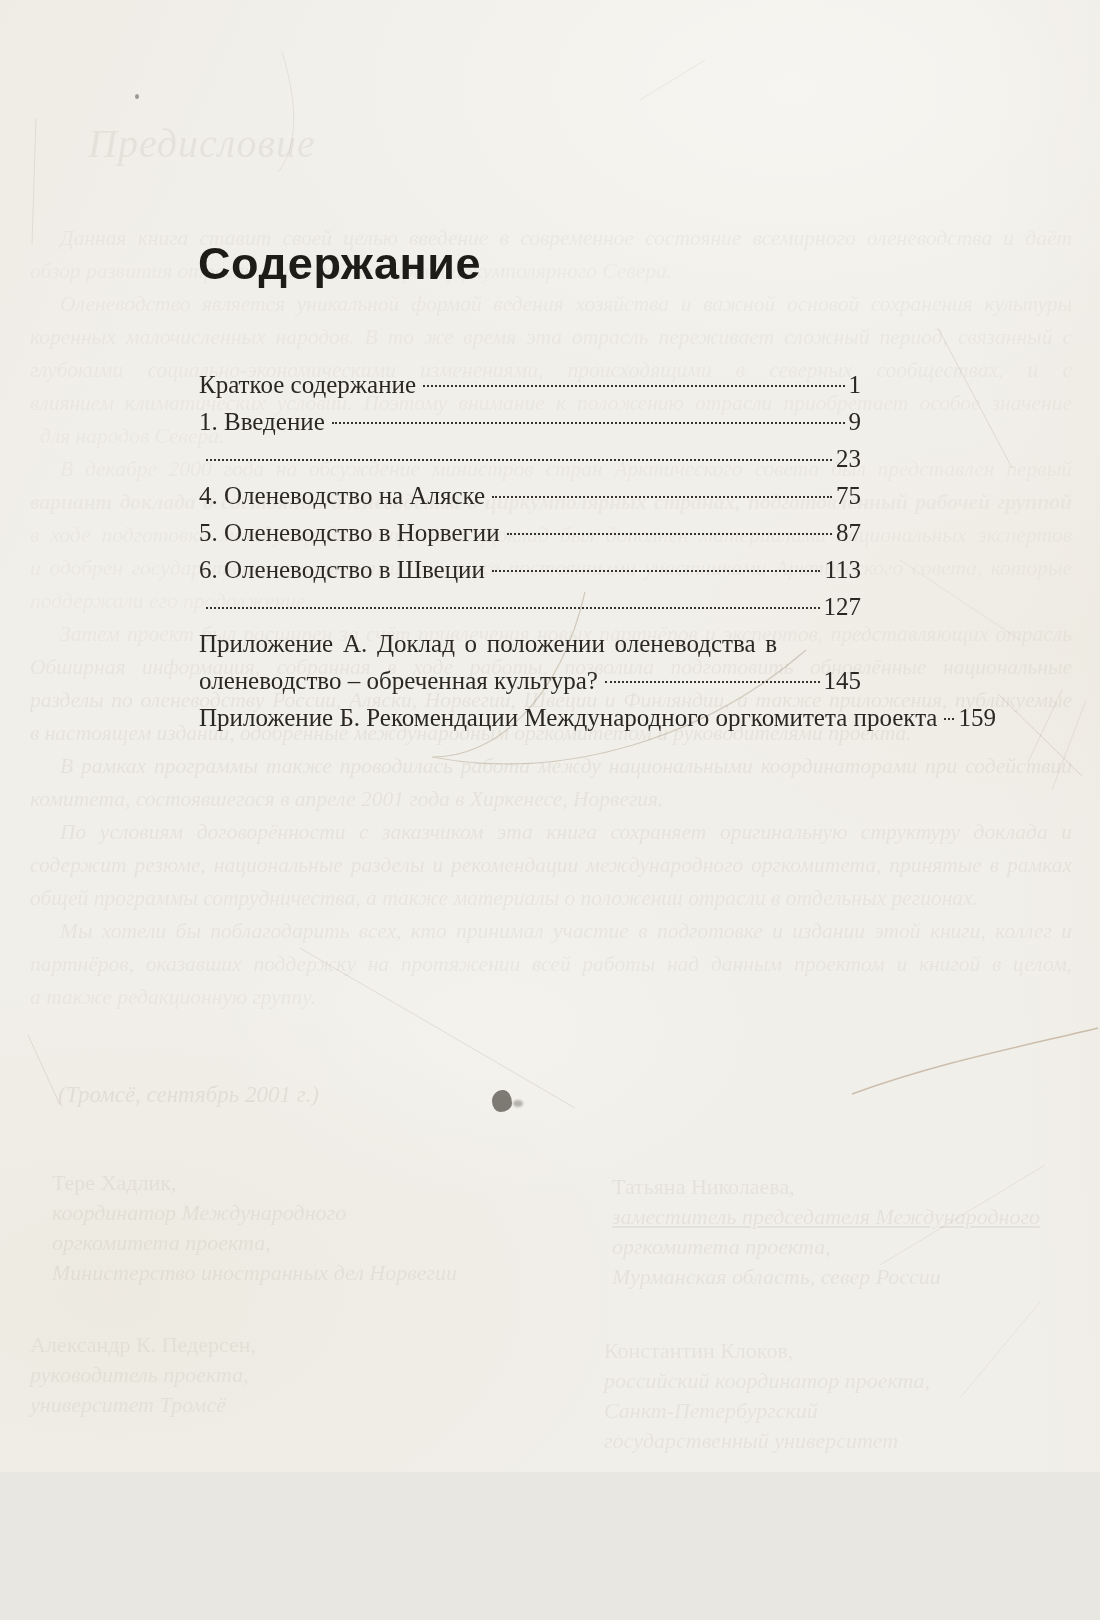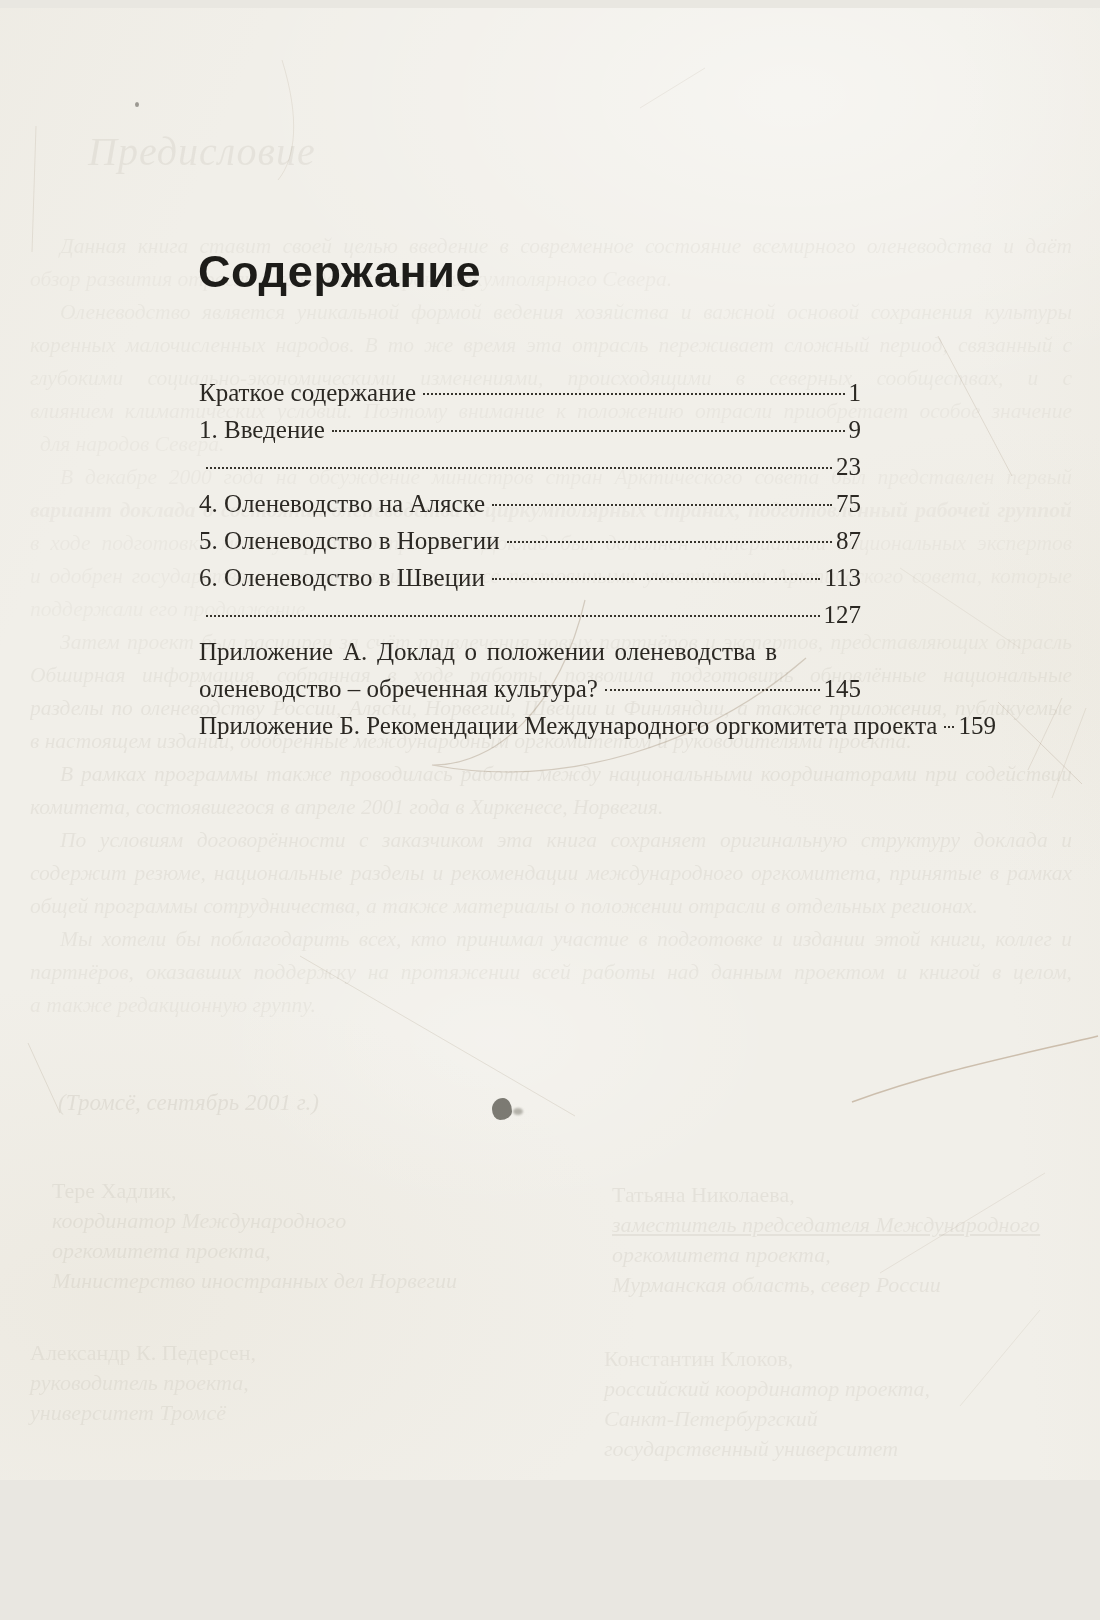--- a/index.html
+++ b/index.html
@@ -6,21 +6,21 @@
   .page{
     position:relative;width:1100px;height:1472px;overflow:hidden;
     background:
       radial-gradient(900px 520px at 72% 6%, rgba(255,255,255,.38), transparent 62%),
       radial-gradient(760px 460px at 10% 88%, rgba(221,213,194,.20), transparent 70%),
       radial-gradient(520px 320px at 94% 44%, rgba(227,221,204,.16), transparent 72%),
       radial-gradient(420px 260px at 45% 70%, rgba(255,255,255,.22), transparent 70%),
       linear-gradient(113deg, rgba(223,217,202,.14), transparent 16%),
       linear-gradient(267deg, rgba(223,217,202,.12), transparent 12%),
       #f1efe9;
-    font-family:"Liberation Serif",serif;color:#2b2823;margin-top:8px;
+    font-family:"Liberation Serif",serif;color:#2b2823;
   }
   .title{
     position:absolute;left:198px;top:241px;margin:0;
     font-family:"Liberation Sans",sans-serif;font-weight:700;font-size:45px;line-height:1;
     letter-spacing:.6px;color:#1d1c19;
   }
   .toc{position:absolute;left:199px;top:366px;width:662px;font-size:25px;line-height:37px;}
   .toc-row{display:flex;align-items:baseline;height:37px;white-space:nowrap;}
   .toc-row.pre{display:block;width:578px;text-align:justify;text-align-last:justify;white-space:normal;overflow:hidden;}
   .toc-label{flex:0 0 auto;}

